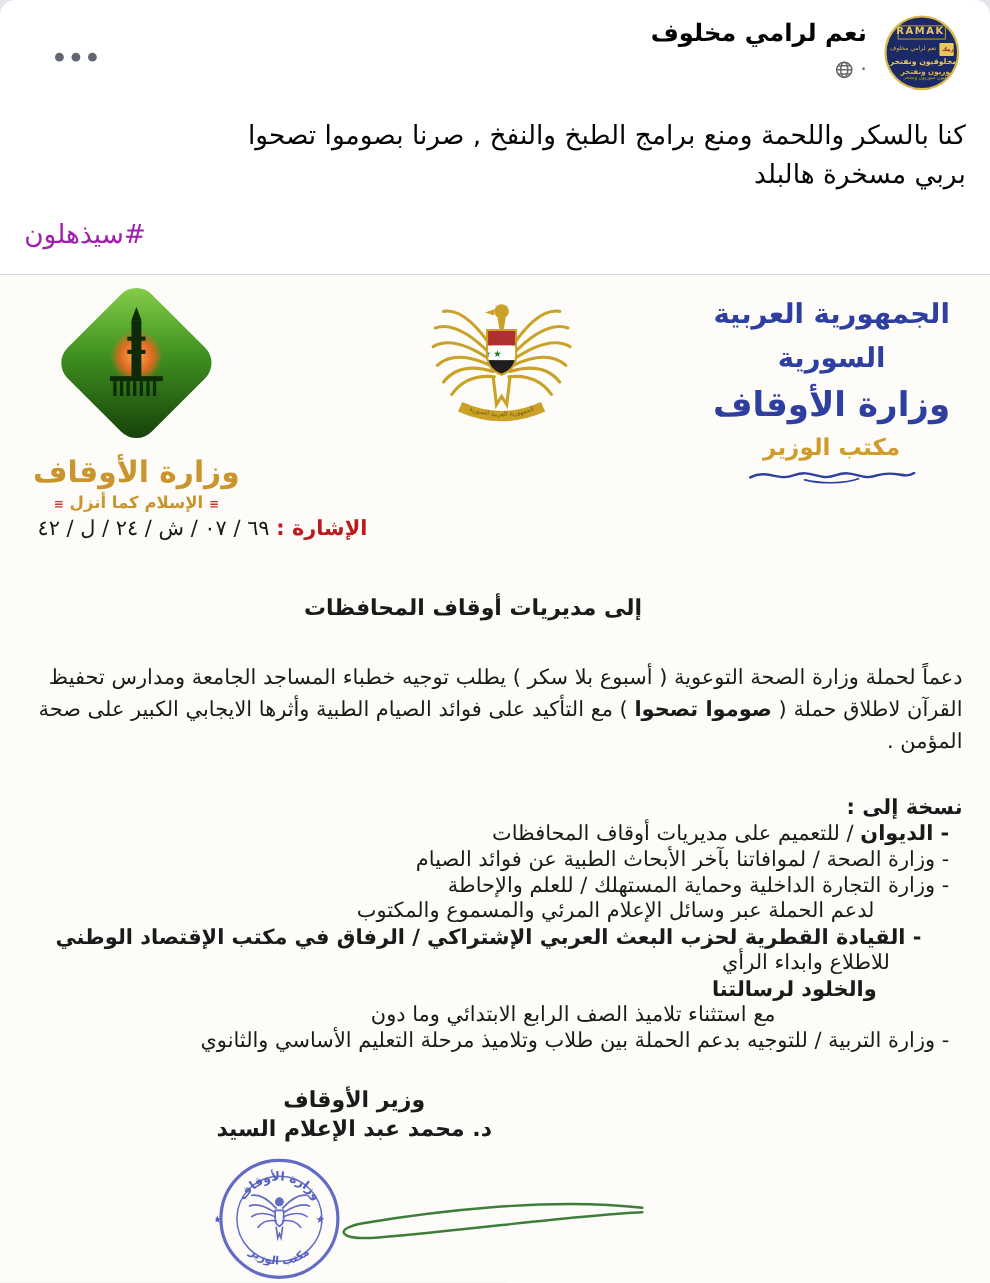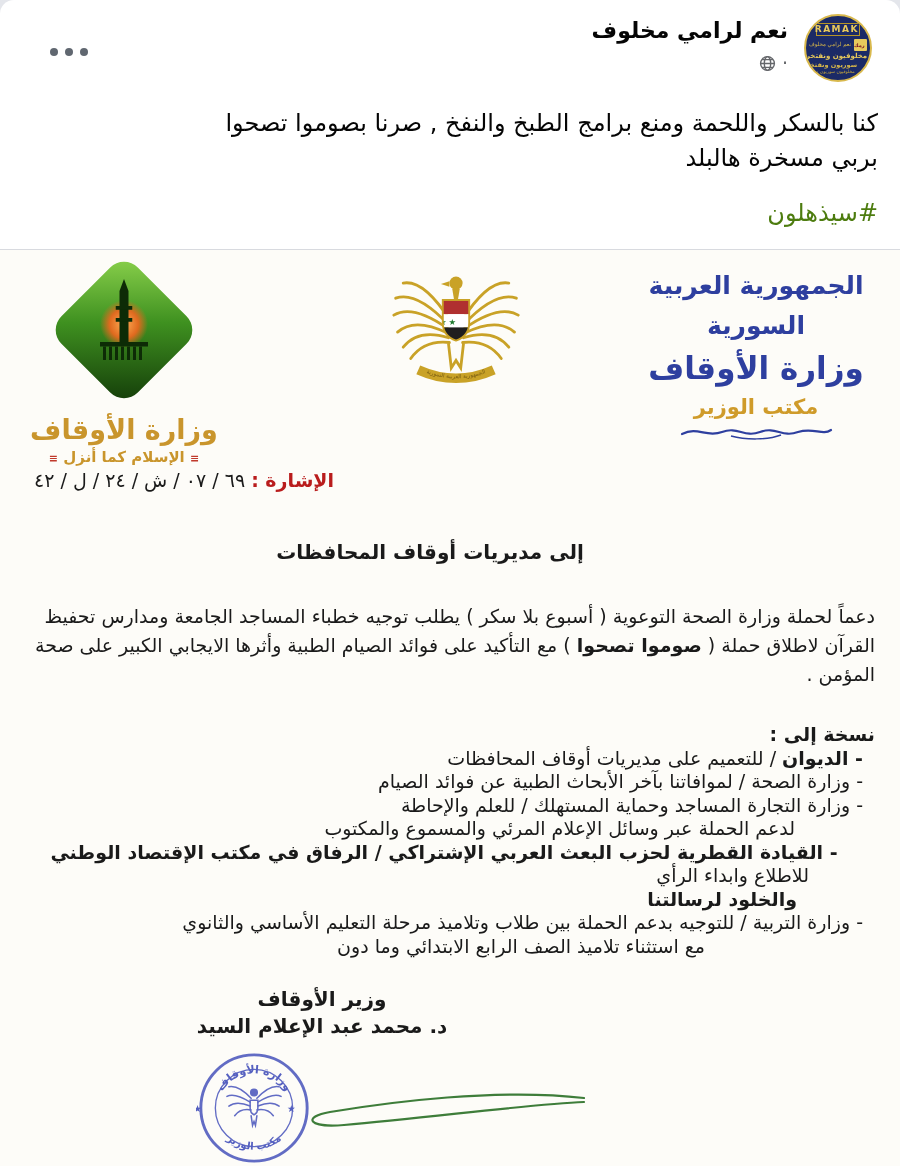--- a/index.html
+++ b/index.html
@@ -11,21 +11,21 @@
   }
   .post-card {
     width:900px; height:1166px; background:#ffffff;
     border-radius:14px 14px 0 0; position:relative;
   }
   
   .post-header { position:relative; height:96px; }
   .avatar {
     position:absolute; top:14px; right:28px; width:68px; height:68px;
     border-radius:50%; background:#1b2a66; border:2px solid #d9b94d;
-    overflow:hidden; text-align:left; color:#e7c95c; cursor:pointer;
+    overflow:hidden; text-align:right; color:#e7c95c; cursor:pointer;
   }
   .avatar .brand {
     font-size:9px; font-weight:bold; letter-spacing:1.5px; color:#e7c95c;
     border:1px solid #b59428; margin:7px 10px 2px; line-height:11px;
   }
   .avatar .mini-row { display:flex; justify-content:center; align-items:center; gap:3px; height:14px; }
   .avatar .mini-box {
     width:13px; height:12px; background:#e7c95c; color:#7a1020;
     font-size:5px; font-weight:bold; line-height:12px; border-radius:1px;
   }
@@ -40,21 +40,21 @@
     position:absolute; top:42px; left:44px; display:flex; gap:7px; cursor:pointer; padding:6px;
   }
   .more-btn i { width:8px; height:8px; border-radius:50%; background:#606770; }
   
   .post-text {
     padding:10px 22px 0 22px; font-size:24px; line-height:35px;
     color:#050505; text-align:right;
   }
   .hashtag {
     padding:20px 22px 0 22px; font-size:24px; line-height:34px;
-    color:#4d7c0f; text-align:right; cursor:pointer; display:block; text-decoration:none;
+    color:#a21caf; text-align:left; cursor:pointer; display:block; text-decoration:none;
   }
   .divider { margin-top:19px; border-top:1px solid #d8dadf; }
   
   .doc {
     position:relative; width:900px; height:918px;
     background:#fdfcf8; color:#1a1a1a; cursor:pointer;
   }
   .letterhead { position:absolute; top:16px; right:14px; width:260px; text-align:center; color:#2e3f9f; }
   .lh-country { font-size:25px; font-weight:bold; line-height:40px; }
   .lh-ministry { font-size:31px; font-weight:bold; line-height:44px; }
@@ -220,27 +220,27 @@
     <div class="to-line">إلى مديريات أوقاف المحافظات</div>
 
     <div class="body-par">
       <span>دعماً لحملة وزارة الصحة التوعوية ( أسبوع بلا سكر ) يطلب توجيه خطباء المساجد الجامعة ومدارس تحفيظ القرآن لاطلاق حملة ( </span><span class="b">صوموا تصحوا</span><span> ) مع التأكيد على فوائد الصيام الطبية وأثرها الايجابي الكبير على صحة المؤمن .</span>
     </div>
 
     <div class="copies">
         <div class="copy-line b" style="padding-right: 0px; margin-top: 24px;">نسخة إلى :</div>
         <div class="copy-line" style="padding-right: 12px;"><span class="b">- الديوان</span> / للتعميم على مديريات أوقاف المحافظات</div>
         <div class="copy-line" style="padding-right: 12px;">- وزارة الصحة / لموافاتنا بآخر الأبحاث الطبية عن فوائد الصيام</div>
-        <div class="copy-line" style="padding-right: 12px;">- وزارة التجارة المساجد وحماية المستهلك / للعلم والإحاطة</div>
+        <div class="copy-line" style="padding-right: 12px;">- وزارة التجارة الداخلية وحماية المستهلك / للعلم والإحاطة</div>
         <div class="copy-line" style="padding-right: 80px;">لدعم الحملة عبر وسائل الإعلام المرئي والمسموع والمكتوب</div>
         <div class="copy-line b" style="padding-right: 12px; text-align: center;">- القيادة القطرية لحزب البعث العربي الإشتراكي / الرفاق في مكتب الإقتصاد الوطني</div>
         <div class="copy-line" style="padding-right: 66px;">للاطلاع وابداء الرأي</div>
         <div class="copy-line b" style="padding-right: 78px;">والخلود لرسالتنا</div>
+        <div class="copy-line" style="padding-right: 170px;">مع استثناء تلاميذ الصف الرابع الابتدائي وما دون</div>
         <div class="copy-line" style="padding-right: 12px;">- وزارة التربية / للتوجيه بدعم الحملة بين طلاب وتلاميذ مرحلة التعليم الأساسي والثانوي</div>
-        <div class="copy-line" style="padding-right: 170px;">مع استثناء تلاميذ الصف الرابع الابتدائي وما دون</div>
       </div>
 
     <div class="signature">
       <div>وزير الأوقاف</div>
       <div>د. محمد عبد الإعلام السيد</div>
     </div>
 
     <div class="stamp">
       <svg viewBox="0 0 120 120" width="116" height="116">
         <g stroke="#5560c0" fill="none" opacity="0.92">

